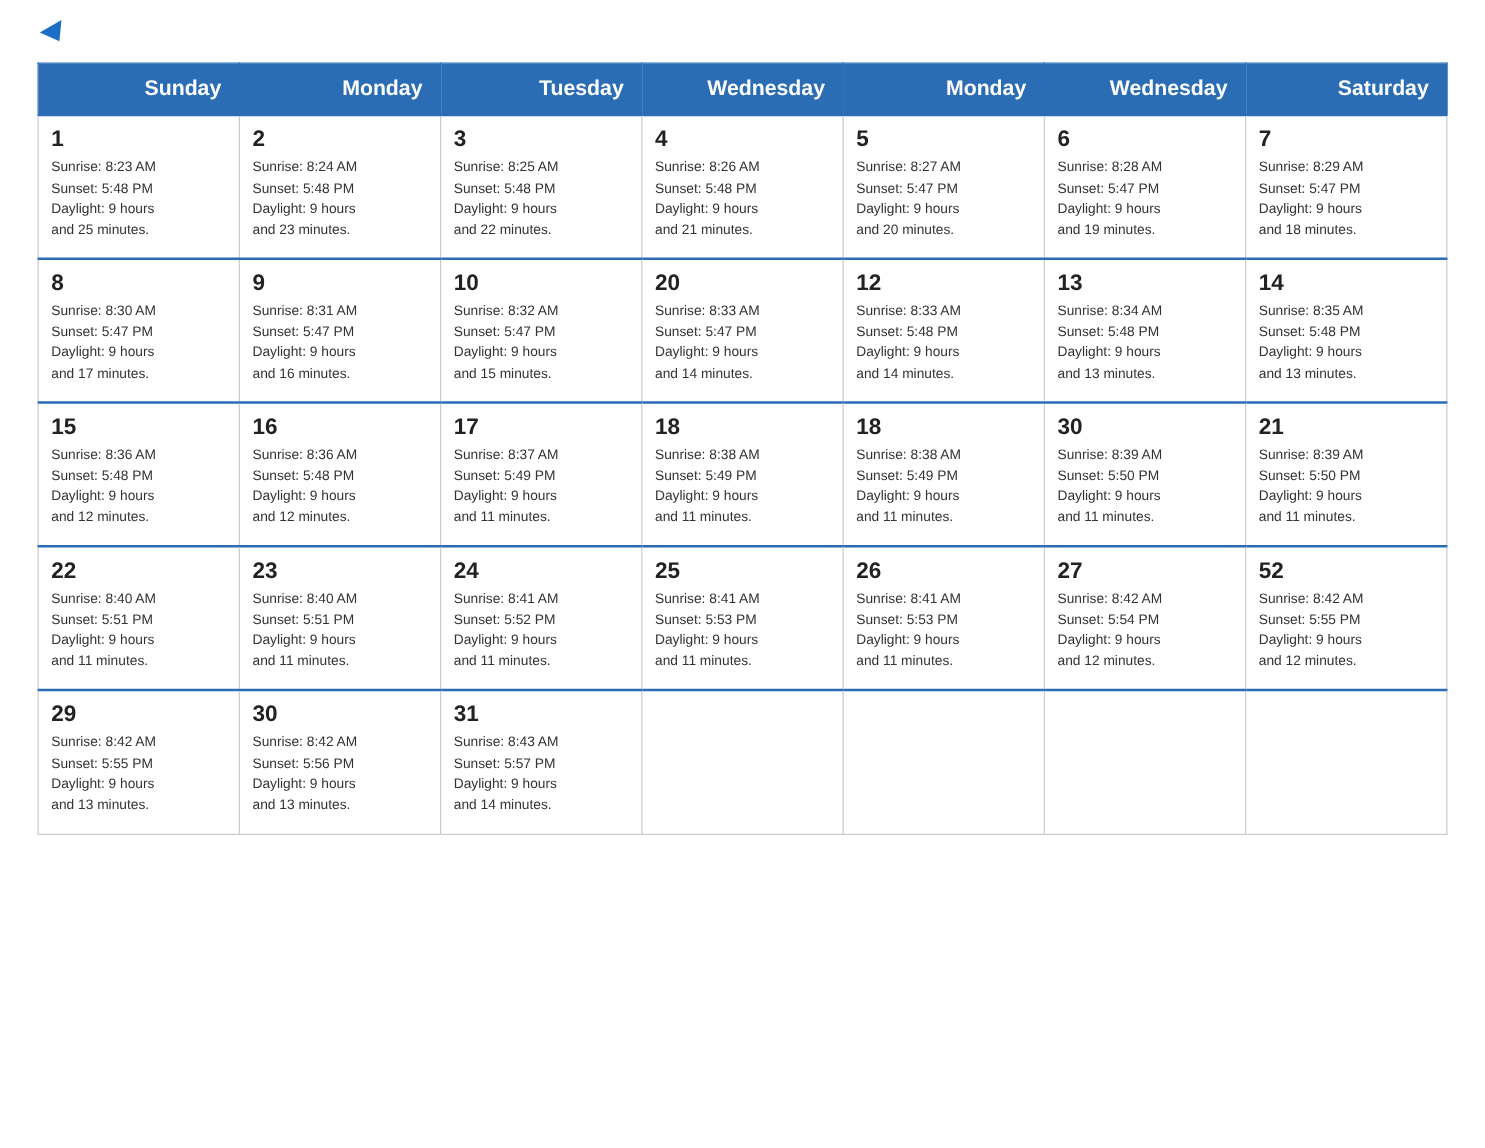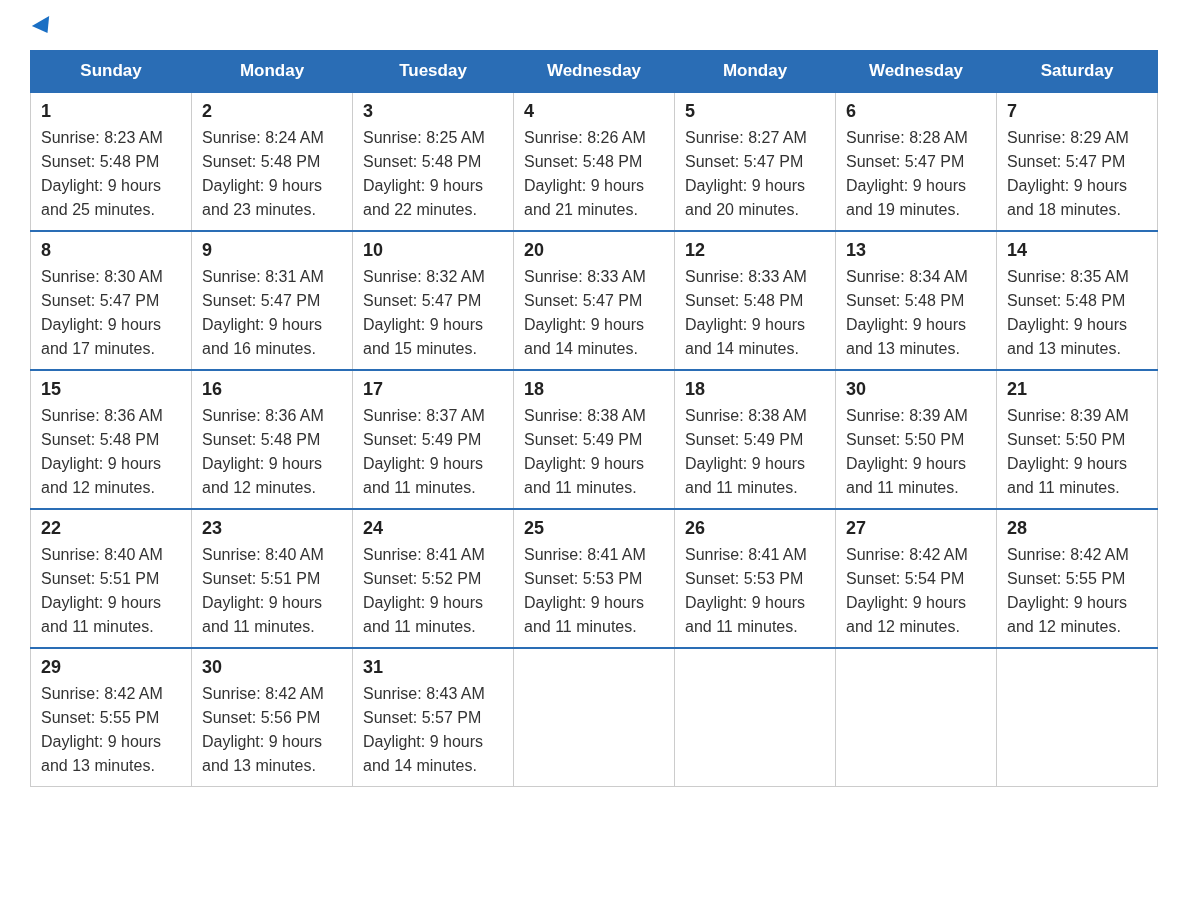--- a/index.html
+++ b/index.html
@@ -66,21 +66,21 @@
       width: 100%;
       border-collapse: collapse;
       table-layout: fixed;
     }
     .calendar-table th {
       background-color: #2a6db5;
       color: #fff;
       font-size: 17px;
       font-weight: bold;
       padding: 10px 14px;
-      text-align: center;
+      text-align: right;
       border: 1px solid #2a6db5;
     }
     .calendar-table td {
       vertical-align: top;
       padding: 8px 10px;
       border: 1px solid #ccc;
       border-top: 2px solid #2a6db5;
       font-size: 13.5px;
       color: #333;
       height: 115px;
@@ -89,21 +89,21 @@
       background: #fff;
     }
     .day-number {
       font-size: 18px;
       font-weight: bold;
       color: #222;
       display: block;
       margin-bottom: 4px;
     }
     .day-info {
-      font-size: 16px;
+      font-size: 11px;
       color: #333;
       line-height: 1.5;
     }
     .week-row td {
       border-top: 2px solid #2a6db5;
     }
   </style>
 </head>
 <body>
 
@@ -243,21 +243,21 @@
         </td>
         <td>
           <span class="day-number">26</span>
           <div class="day-info">Sunrise: 8:41 AM<br>Sunset: 5:53 PM<br>Daylight: 9 hours<br>and 11 minutes.</div>
         </td>
         <td>
           <span class="day-number">27</span>
           <div class="day-info">Sunrise: 8:42 AM<br>Sunset: 5:54 PM<br>Daylight: 9 hours<br>and 12 minutes.</div>
         </td>
         <td>
-          <span class="day-number">28</span>
+          <span class="day-number">52</span>
           <div class="day-info">Sunrise: 8:42 AM<br>Sunset: 5:55 PM<br>Daylight: 9 hours<br>and 12 minutes.</div>
         </td>
       </tr>
       <tr class="week-row">
         <td>
           <span class="day-number">29</span>
           <div class="day-info">Sunrise: 8:42 AM<br>Sunset: 5:55 PM<br>Daylight: 9 hours<br>and 13 minutes.</div>
         </td>
         <td>
           <span class="day-number">30</span>

